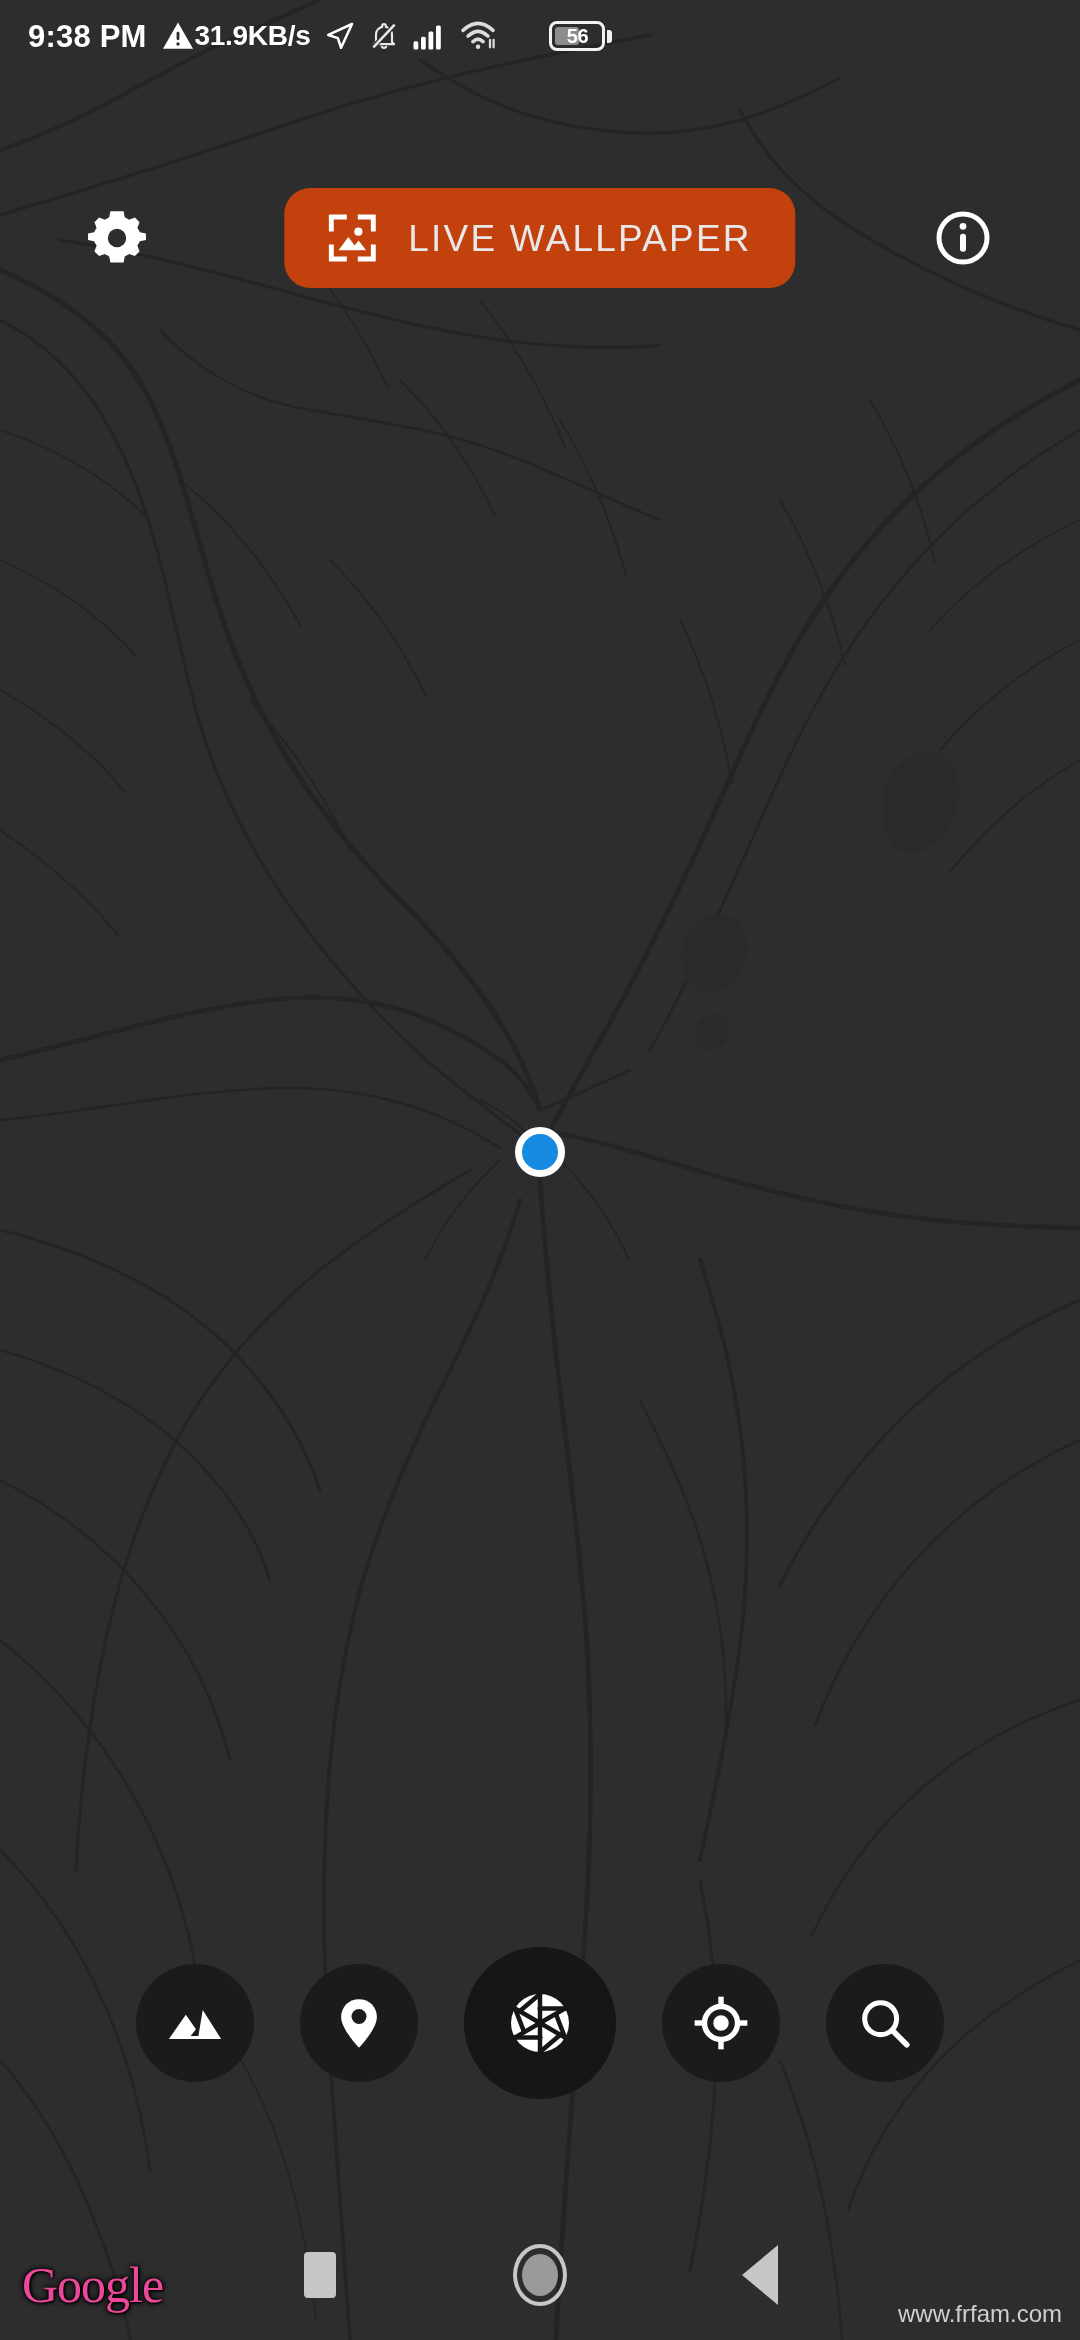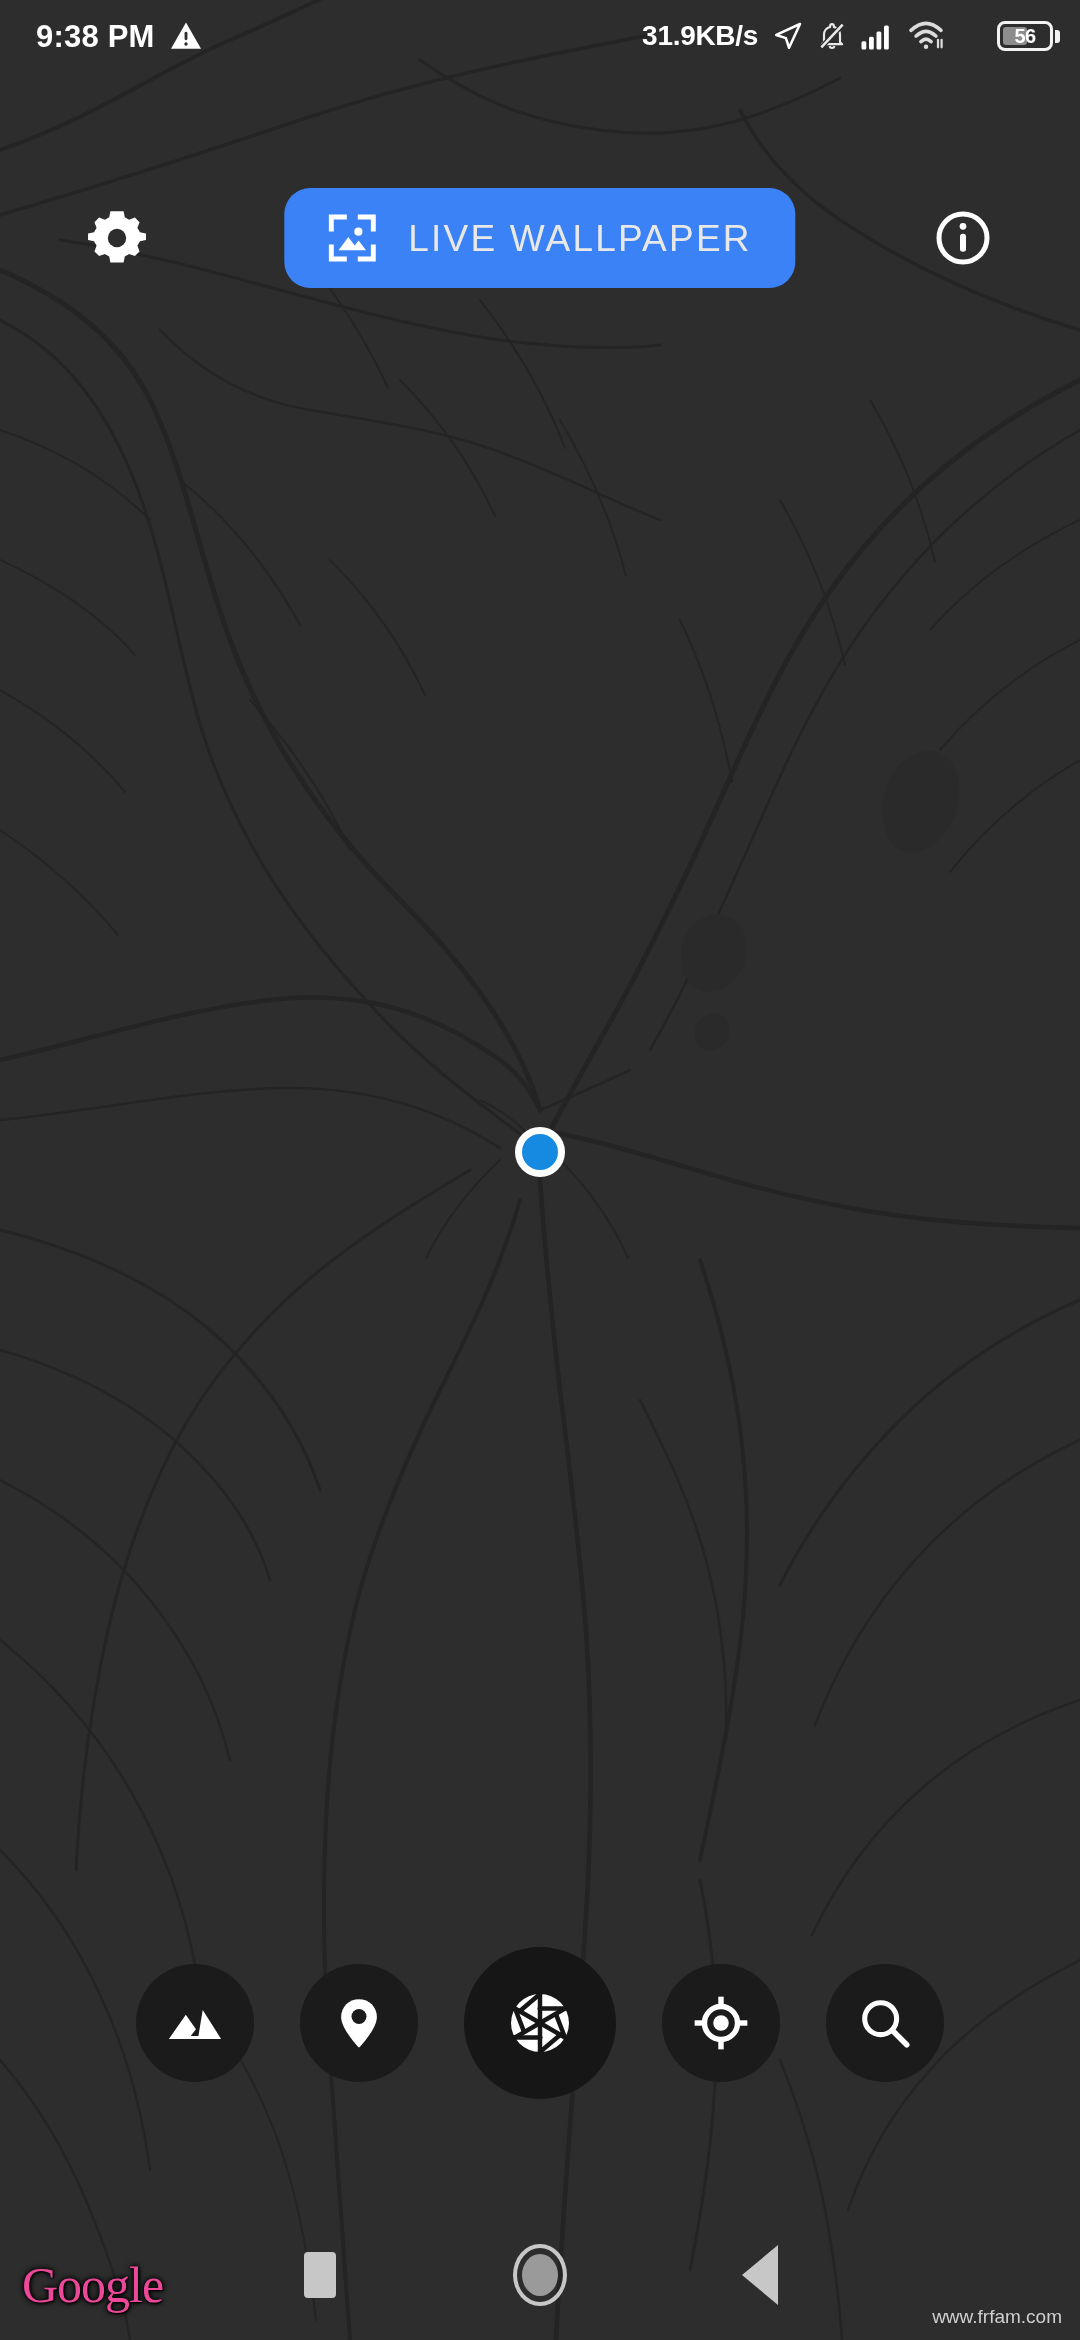--- a/index.html
+++ b/index.html
@@ -18,22 +18,22 @@
 
   
   #map-layer {
     position:absolute; inset:0;
     background:#2d2d2d;
   }
   #map-roads { position:absolute; inset:0; }
 
   
   #status-bar {
-    position:absolute; top:0; left:16px; right:0; height:72px;
-    display:flex; align-items:center; justify-content:space-between;
+    position:absolute; top:0; left:8px; right:0; height:72px;
+    display:flex; align-items:center; 
     padding:0 20px;
     color:#f2f2f2;
     z-index:40;
   }
   #status-left { display:flex; align-items:center; gap:14px; }
   #status-clock {
     font-size:31px; font-weight:bold; letter-spacing:0.2px;
     color:#fff; line-height:1;
   }
   #status-right { display:flex; align-items:center; gap:12px; }
@@ -74,21 +74,21 @@
   }
   #info-button {
     position:absolute; right:80px; top:50%; transform:translateY(-50%);
     width:74px; height:74px; display:flex; align-items:center; justify-content:center;
     cursor:pointer;
   }
   #live-wallpaper-pill {
     position:absolute; left:50%; top:50%; transform:translate(-50%,-50%);
     height:100px; display:flex; align-items:center; gap:28px;
     padding:0 44px 0 40px;
-    background:#3b82f6; border-radius:26px;
+    background:#c2410c; border-radius:26px;
     cursor:pointer;
   }
   #live-wallpaper-label {
     font-size:37px; font-weight:300; color:#e8e8e8;
     letter-spacing:2.2px; line-height:1; white-space:nowrap;
   }
 
   
   #location-dot {
     position:absolute; left:540px; top:1152px;
@@ -116,21 +116,21 @@
   
   #google-watermark {
     position:absolute; left:22px; bottom:26px;
     font-family:"Liberation Serif", serif;
     font-size:50px; color:#ec4899; letter-spacing:-1px;
     text-shadow:0 0 6px #000, 0 0 4px #000, 1px 1px 2px #000;
     z-index:35;
   }
   #site-watermark {
     position:absolute; right:18px; bottom:12px;
-    font-size:19px; color:#cfcfcf;
+    font-size:24px; color:#cfcfcf;
     z-index:35;
   }
 
   
   #nav-bar {
     position:absolute; left:0; right:0; bottom:0; height:130px;
     display:flex; align-items:center; justify-content:center;
     z-index:35;
   }
   .nav-slot {

